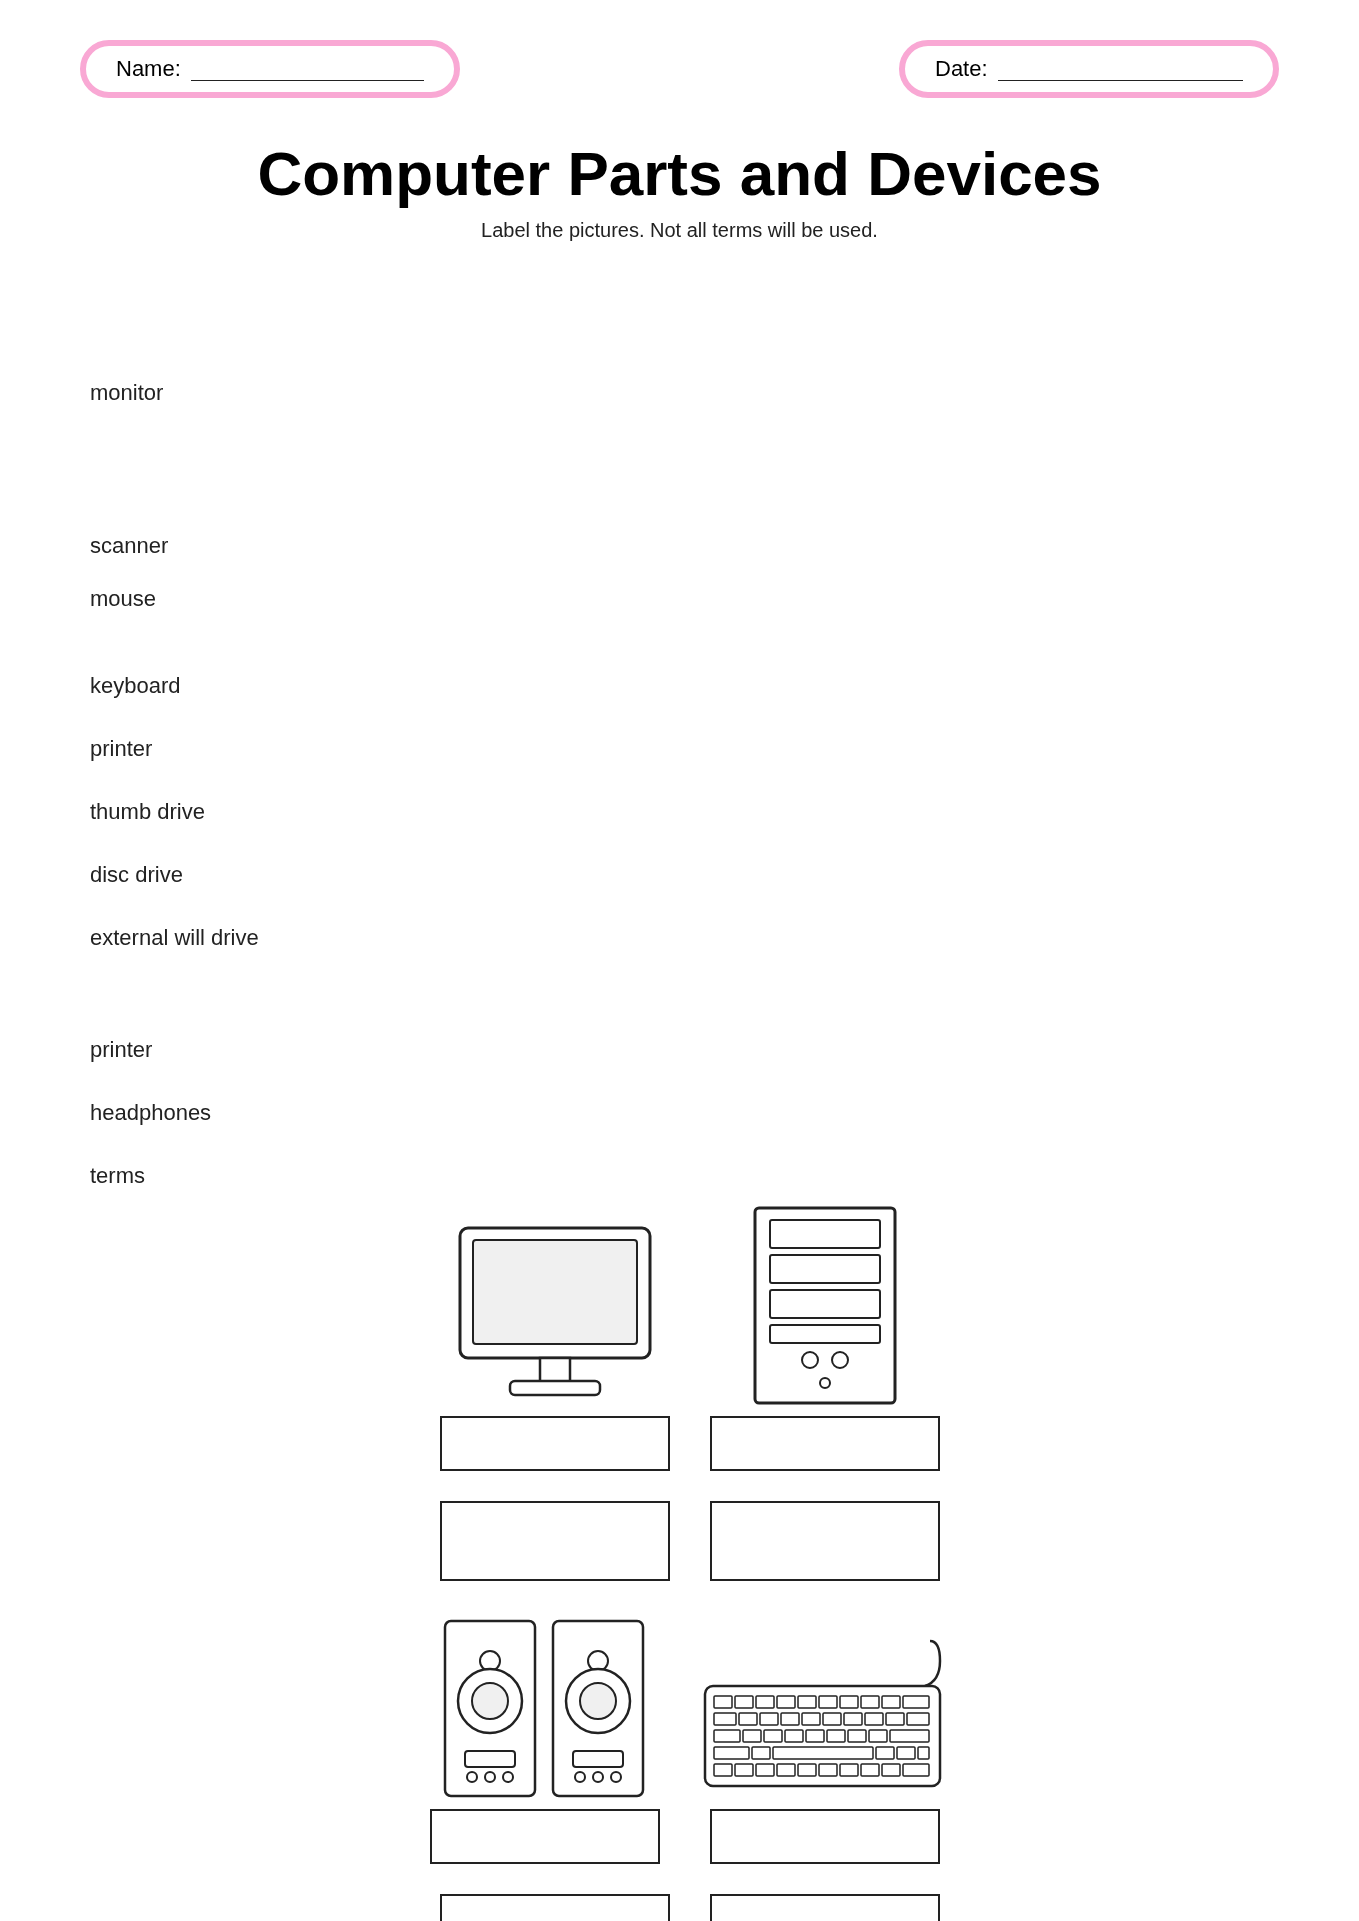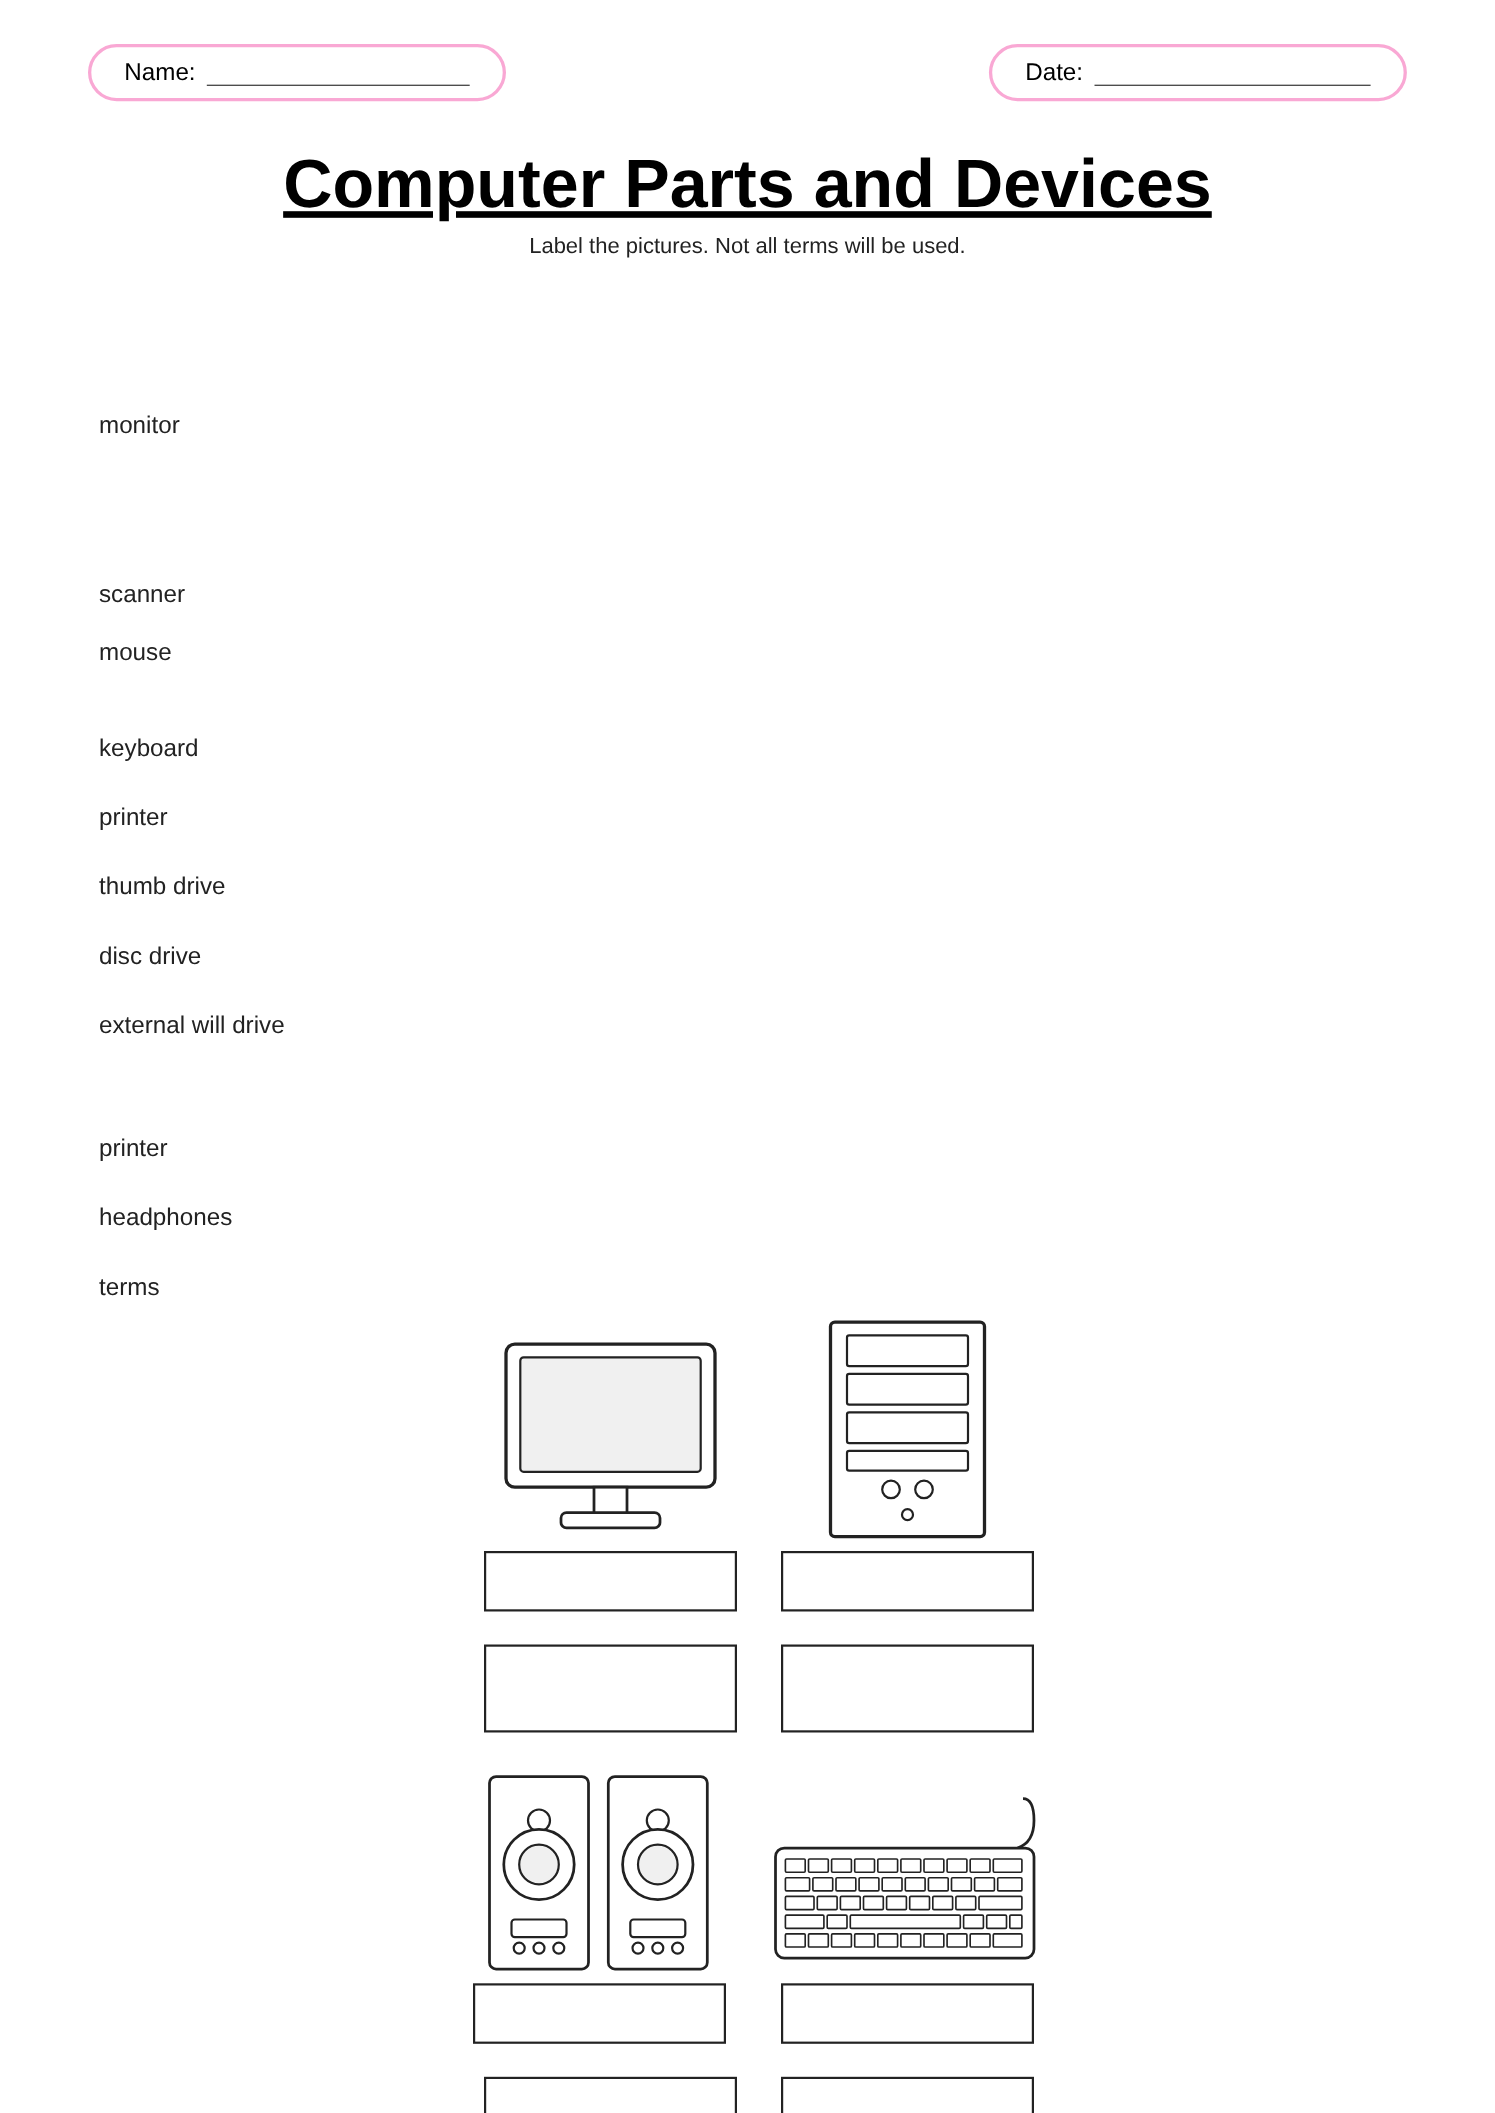--- a/index.html
+++ b/index.html
@@ -23,21 +23,21 @@
     
     .header-row {
       display: flex;
       justify-content: space-between;
       align-items: center;
       margin-bottom: 40px;
       padding: 0 20px;
     }
 
     .name-field, .date-field {
-      border: 3px solid #f9a8d4;
+      border: 6px solid #f9a8d4;
       border-radius: 40px;
       padding: 10px 30px;
       font-size: 22px;
       min-width: 380px;
       display: flex;
       align-items: center;
       gap: 10px;
       justify-content: flex-end;
     }
 
@@ -54,21 +54,20 @@
     }
 
     
     .title {
       text-align: center;
       font-size: 62px;
       font-weight: 900;
       font-family: Arial Black, Arial, sans-serif;
       margin: 10px 0 10px 0;
       letter-spacing: 0px;
-      text-decoration: underline;
     }
 
     .subtitle {
       text-align: center;
       font-size: 20px;
       margin-bottom: 50px;
       color: #222;
     }
 
     

